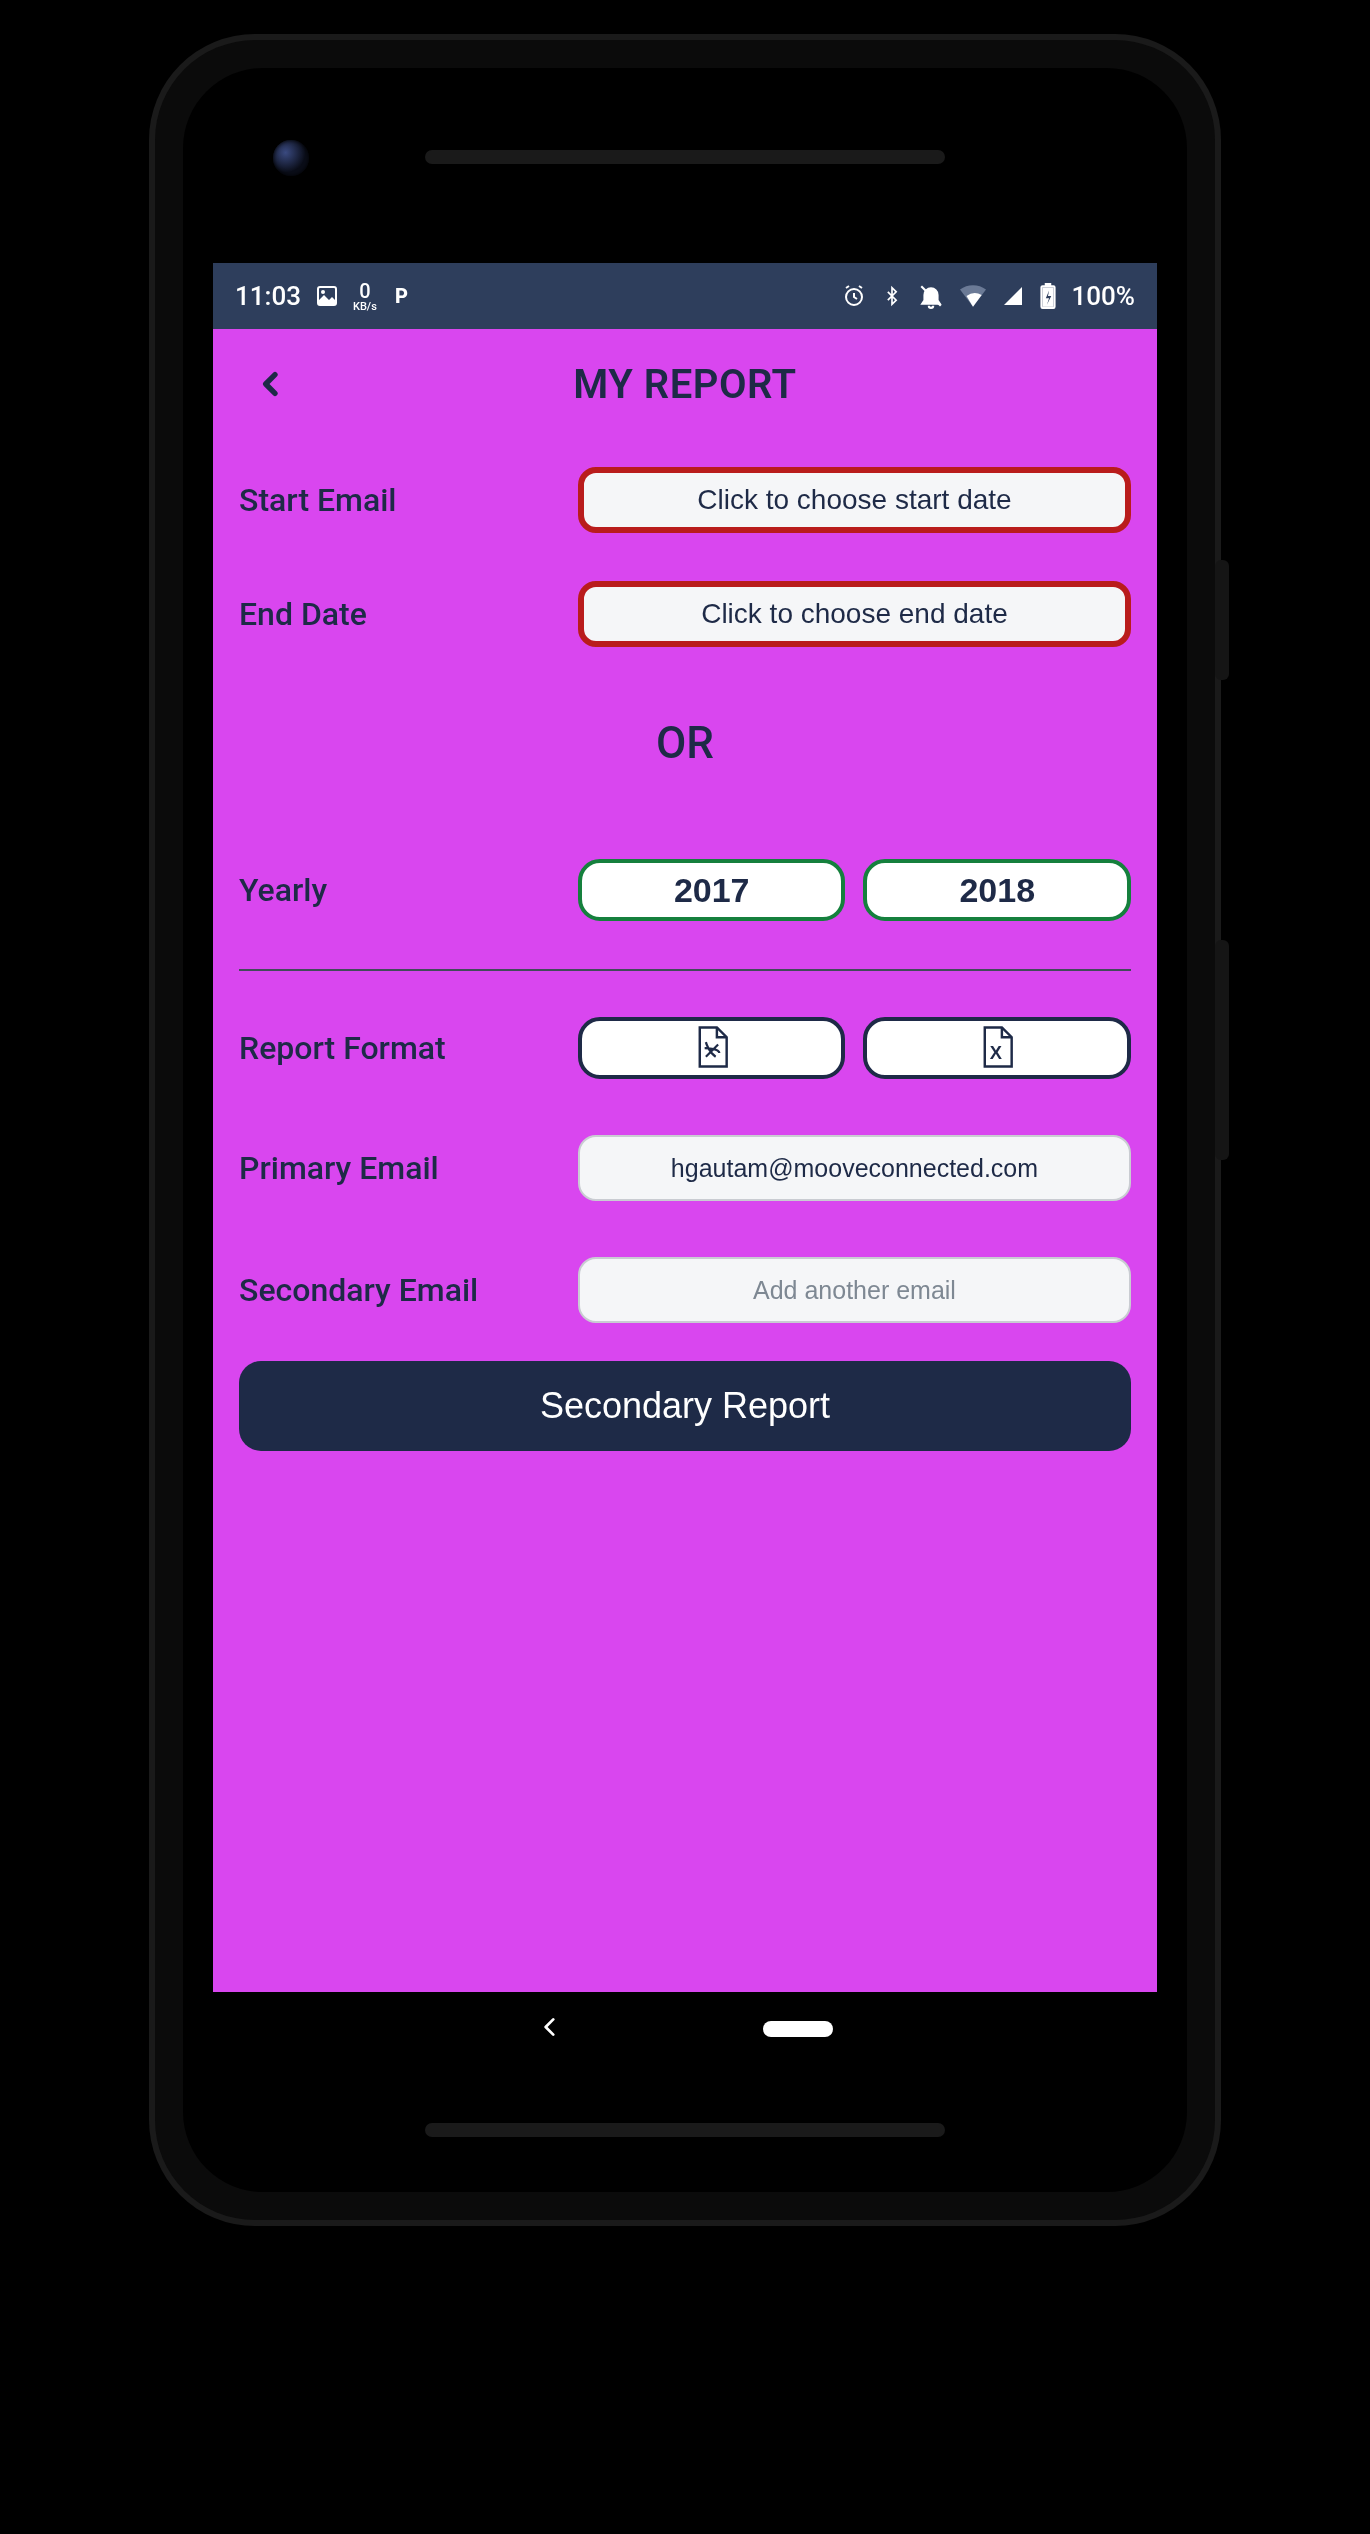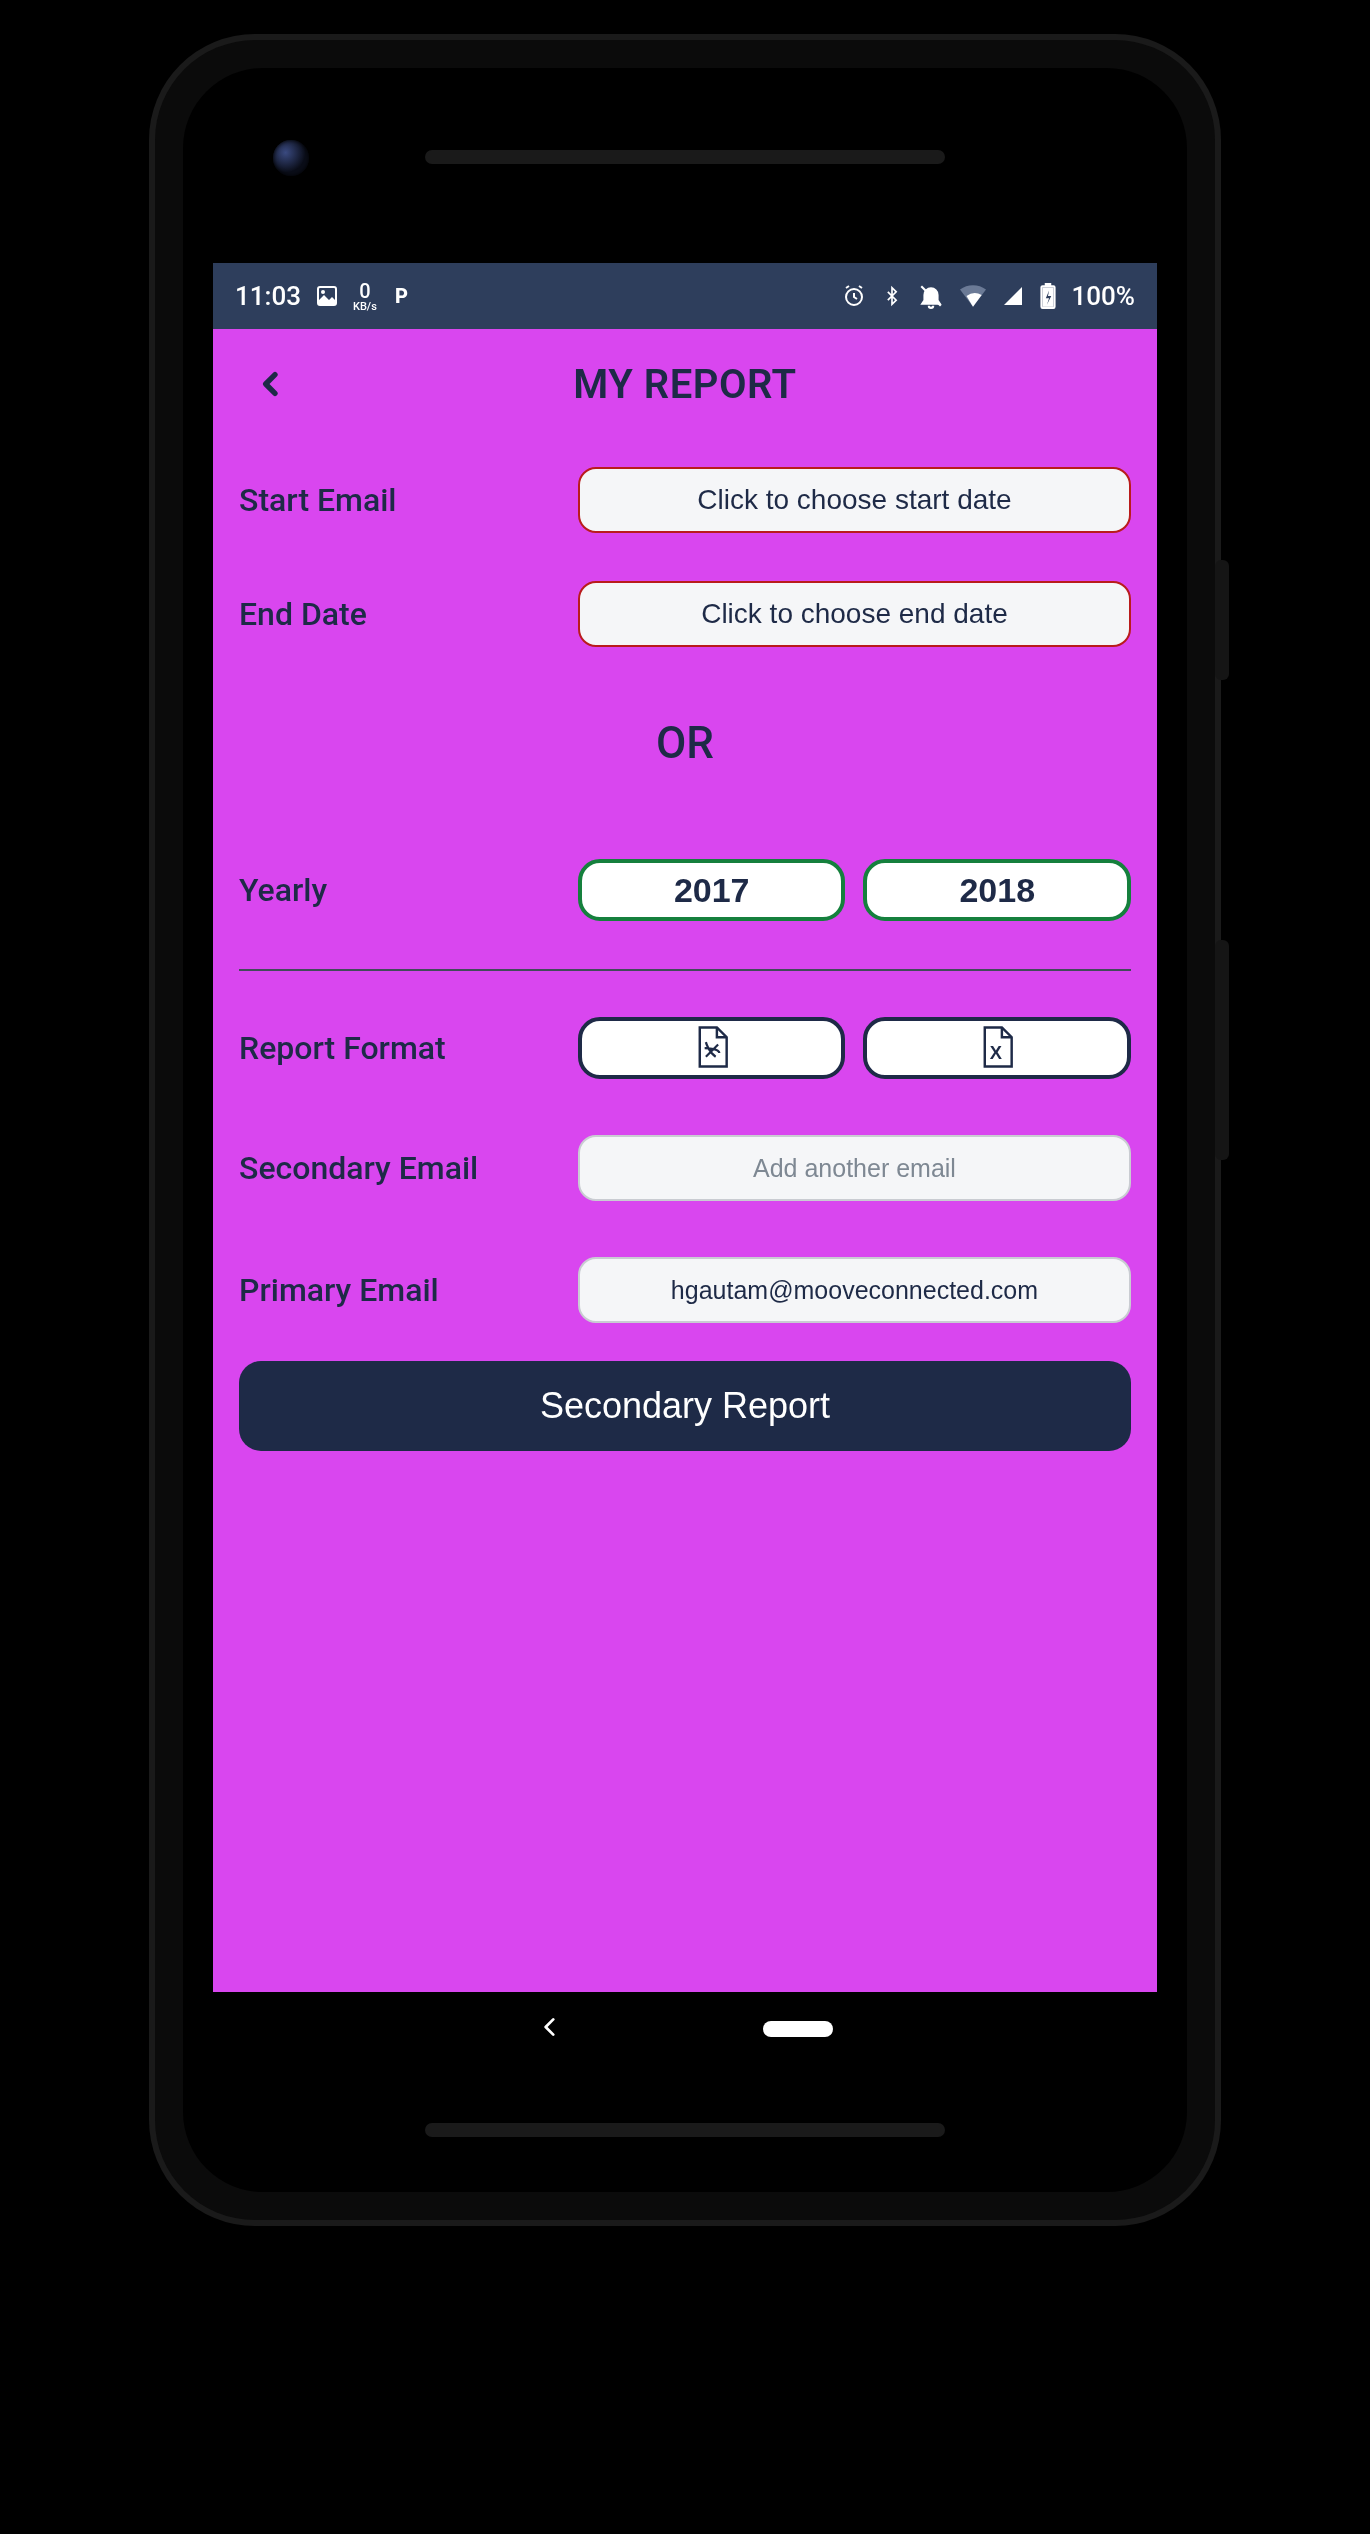--- a/index.html
+++ b/index.html
@@ -138,21 +138,21 @@
     flex: 0 0 38%;
   }
   .row-ctrl {
     flex: 1;
     display:flex;
     gap: 18px;
   }
   .field-btn {
     flex: 1;
     height: 66px;
-    border: 2px solid #b91c1c;
+    border: 6px solid #b91c1c;
     border-radius: 18px;
     background: #f5f6f8;
     font-size: 28px;
     color: #1e2a47;
     display:flex;align-items:center;justify-content:center;
     text-align:center;
     padding: 0 10px;
   }
   .or {
     text-align: center;
@@ -356,30 +356,30 @@
                     <path d="M6 2 H20 L28 10 V34 H6 Z"></path>
                     <path d="M20 2 V10 H28"></path>
                     <text x="10" y="28" font-size="15" font-weight="800" fill="#1e2a47" stroke="none">X</text>
                   </svg>
                 </span>
               </button>
             </div>
           </div>
 
           <div class="row" style="margin-top:56px;">
+            <div class="row-label">Primary Email</div>
+            <div class="row-ctrl">
+              <input class="text-input" type="text" value="hgautam@mooveconnected.com" style="">
+            </div>
+          </div>
+
+          <div class="row" style="margin-top:56px;">
             <div class="row-label">Secondary Email</div>
             <div class="row-ctrl">
               <input class="text-input" type="text" placeholder="Add another email" style="">
-            </div>
-          </div>
-
-          <div class="row" style="margin-top:56px;">
-            <div class="row-label">Primary Email</div>
-            <div class="row-ctrl">
-              <input class="text-input" type="text" value="hgautam@mooveconnected.com" style="">
             </div>
           </div>
 
           <button class="generate">Secondary Report</button>
 
         </div>
       </div>
 
       <div class="navbar">
         <span class="nav-back">

